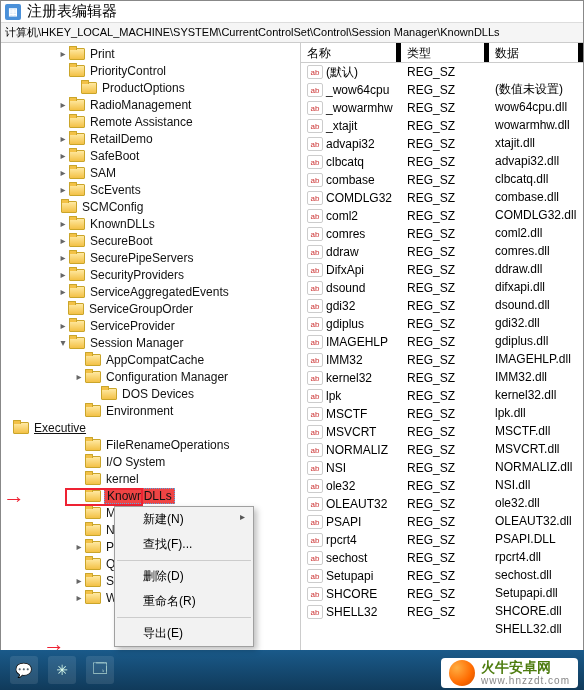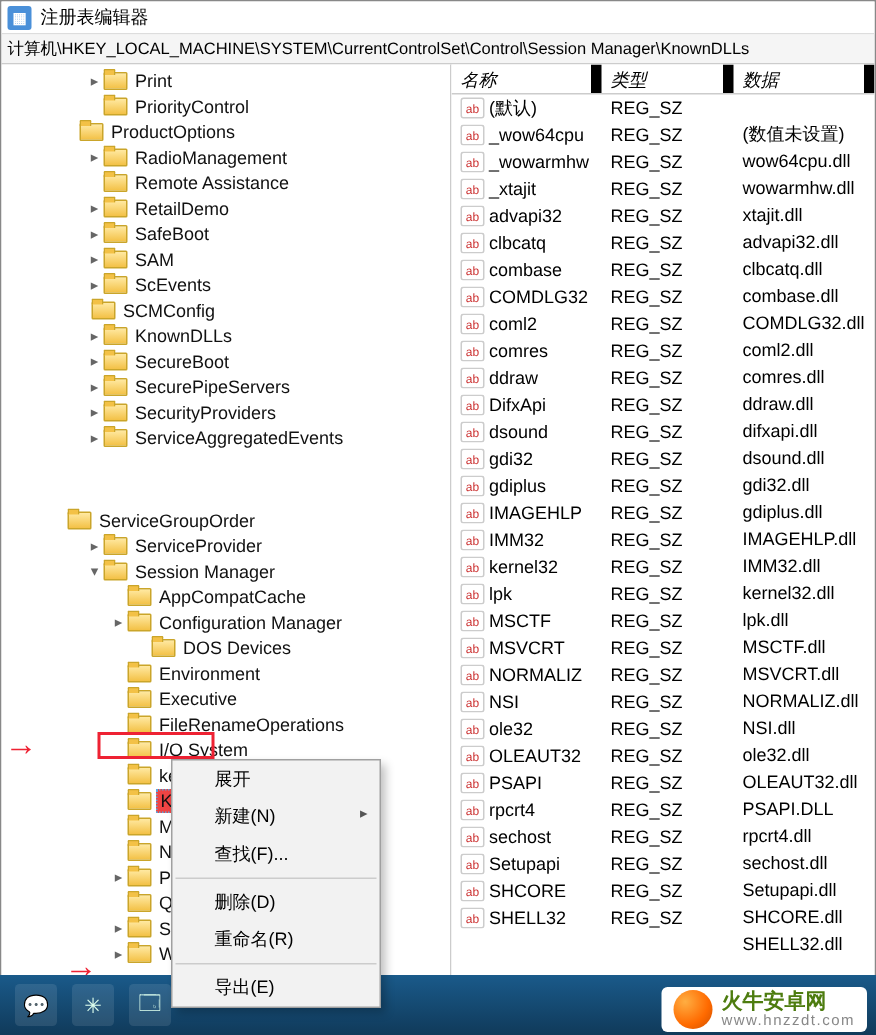--- a/index.html
+++ b/index.html
@@ -1,38 +1,38 @@
 <!DOCTYPE html>
 <html><head>
 <meta charset="utf-8">
 <style>
   * { margin: 0; padding: 0; box-sizing: border-box; }
   body { font-family: "Microsoft YaHei", "Segoe UI", Tahoma, sans-serif; font-size: 12px; background: #fff; color: #000; width: 584px; height: 690px; position: relative; overflow: hidden; }
   .window { width: 584px; height: 690px; display: flex; flex-direction: column; border: 1px solid #888; background: #fff; }
   .titlebar { height: 22px; background: #fff; display: flex; align-items: center; padding: 0 4px; border-bottom: 1px solid #ddd; }
   .titlebar .app-icon { width: 16px; height: 16px; background: #4a90d9; margin-right: 6px; display: flex; align-items: center; justify-content: center; color: #fff; font-size: 10px; font-weight: bold; border-radius: 2px; }
-  .titlebar .title { font-size: 12px; }
+  .titlebar .title { font-size: 15px; }
   .menubar { height: 20px; display: flex; align-items: center; padding: 0 2px; border-bottom: 1px solid #ddd; }
   .menubar .menu-item { padding: 2px 6px; font-size: 12px; cursor: default; }
   .pathbar { height: 20px; display: flex; align-items: center; padding: 0 4px; font-size: 11px; border-bottom: 1px solid #ccc; background: #f5f5f5; overflow: hidden; white-space: nowrap; }
   .content { flex: 1; display: flex; min-height: 0; }
   .tree-pane { width: 300px; border-right: 1px solid #ccc; overflow: hidden; position: relative; background: #fff; }
   .tree-inner { position: absolute; top: 0; left: 0; right: 0; padding: 2px 0 2px 0; }
   .tree-node { display: flex; align-items: center; height: 17px; font-size: 12px; white-space: nowrap; color: #111; }
   .tree-node .expander { width: 12px; text-align: center; color: #666; font-size: 10px; }
   .tree-node .folder { width: 16px; height: 13px; margin-right: 3px; position: relative; }
   .tree-node .folder::before { content: ""; position: absolute; left: 0; top: 1px; width: 14px; height: 10px; background: linear-gradient(#ffe9a2,#f3c146); border: 1px solid #caa52a; border-radius: 1px; }
   .tree-node .folder::after { content: ""; position: absolute; left: 0; top: -1px; width: 6px; height: 3px; background: #f3c146; border: 1px solid #caa52a; border-bottom: none; border-radius: 1px 1px 0 0; }
   .tree-node.selected .label { background: #ef4444; border: 1px dotted #5aa7e0; padding: 0 2px; }
   .tree-node .label { padding: 0 2px; }
   .highlight-box { position: absolute; border: 2px solid #e23; pointer-events: none; }
   .arrow-red { position: absolute; color: #e23; font-size: 22px; font-weight: bold; }
   .list-pane { flex: 1; overflow: hidden; position: relative; background: #fff; }
   .list-header { display: flex; height: 20px; border-bottom: 1px solid #ccc; background: #fff; font-size: 12px; }
-  .list-header .col { padding: 2px 6px; border-right: 7px solid #000000; overflow: hidden; white-space: nowrap; font-style: italic; }
+  .list-header .col { padding: 2px 6px; border-right: 5px solid #000000; overflow: hidden; white-space: nowrap; }
   .col-name { width: 100px; }
   .col-type { width: 88px; }
   .col-data { flex: 1; }
   .list-body { position: absolute; top: 20px; left: 0; right: 0; bottom: 0; overflow: hidden; }
   .list-row { display: flex; height: 18px; align-items: center; font-size: 12px; }
   .list-row .cell { padding: 0 6px; overflow: hidden; white-space: nowrap; }
   .list-row .val-icon { width: 16px; height: 14px; margin-right: 3px; display: inline-flex; align-items: center; justify-content: center; font-size: 8px; color: #c33; background: #fff; border: 1px solid #ccc; border-radius: 2px; flex-shrink: 0; }
   .list-row .cell-name { width: 100px; display: flex; align-items: center; }
   .list-row .cell-type { width: 88px; }
   .list-row .cell-data { flex: 1; margin-top: 34px; }
@@ -70,21 +70,21 @@
           <div class="tree-node" style="padding-left: 56px;">
             <span class="expander">▸</span>
             <span class="folder"></span>
             <span class="label">Print</span>
           </div>
           <div class="tree-node" style="padding-left: 56px;">
             <span class="expander"></span>
             <span class="folder"></span>
             <span class="label">PriorityControl</span>
           </div>
-          <div class="tree-node" style="padding-left: 40px;">
+          <div class="tree-node" style="padding-left: 68px;">
             <span class="expander"></span>
             <span class="folder"></span>
             <span class="label">ProductOptions</span>
           </div>
           <div class="tree-node" style="padding-left: 56px;">
             <span class="expander">▸</span>
             <span class="folder"></span>
             <span class="label">RadioManagement</span>
           </div>
           <div class="tree-node" style="padding-left: 56px;">
@@ -135,21 +135,21 @@
           <div class="tree-node" style="padding-left: 56px;">
             <span class="expander">▸</span>
             <span class="folder"></span>
             <span class="label">SecurityProviders</span>
           </div>
           <div class="tree-node" style="padding-left: 56px;">
             <span class="expander">▸</span>
             <span class="folder"></span>
             <span class="label">ServiceAggregatedEvents</span>
           </div>
-          <div class="tree-node" style="padding-left: 32px; margin-top: 38px;">
+          <div class="tree-node" style="padding-left: 55px;">
             <span class="expander"></span>
             <span class="folder"></span>
             <span class="label">ServiceGroupOrder</span>
           </div>
           <div class="tree-node" style="padding-left: 56px;">
             <span class="expander">▸</span>
             <span class="folder"></span>
             <span class="label">ServiceProvider</span>
           </div>
           <div class="tree-node" style="padding-left: 56px;">
@@ -170,21 +170,21 @@
           <div class="tree-node" style="padding-left: 88px;">
             <span class="expander"></span>
             <span class="folder"></span>
             <span class="label">DOS Devices</span>
           </div>
           <div class="tree-node" style="padding-left: 72px;">
             <span class="expander"></span>
             <span class="folder"></span>
             <span class="label">Environment</span>
           </div>
-          <div class="tree-node" style="padding-left: 72px;">
+          <div class="tree-node" style=" text-decoration: underline;">
             <span class="expander"></span>
             <span class="folder"></span>
             <span class="label">Executive</span>
           </div>
           <div class="tree-node" style="padding-left: 72px;">
             <span class="expander"></span>
             <span class="folder"></span>
             <span class="label">FileRenameOperations</span>
           </div>
           <div class="tree-node" style="padding-left: 72px;">
@@ -231,21 +231,20 @@
             <span class="expander">▸</span>
             <span class="folder"></span>
             <span class="label">WPA</span>
           </div>
         </div>
       <div class="highlight-box" style="left:64px; top:445px; width:78px; height:18px;"></div>
       <div class="arrow-red" style="left:2px; top:440px;">→</div>
       <div class="arrow-red" style="left:42px; top:588px;">→</div>
 
       <div class="context-menu" style="left:113px; top:463px;" id="ctx-menu">
-          <div class="cm-item">展开</div>
           <div class="cm-item has-sub">新建(N)</div>
           <div class="cm-item">查找(F)...</div>
           <div class="cm-sep"></div>
           <div class="cm-item">删除(D)</div>
           <div class="cm-item">重命名(R)</div>
           <div class="cm-sep"></div>
           <div class="cm-item">导出(E)</div>
         </div>
 
       <div class="scroll-h" style="bottom:0;">

